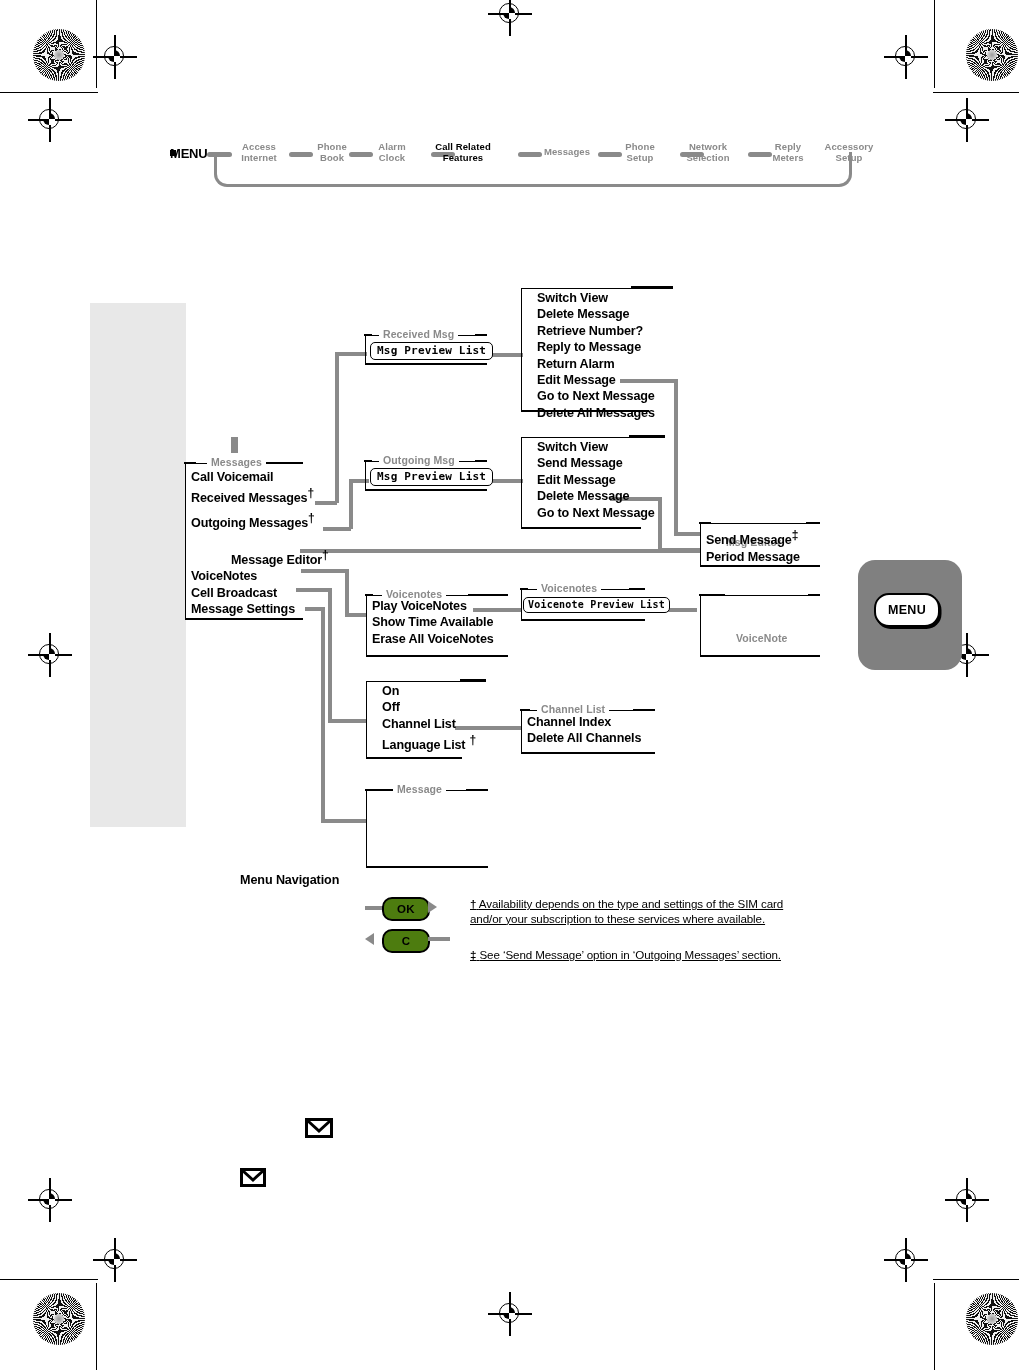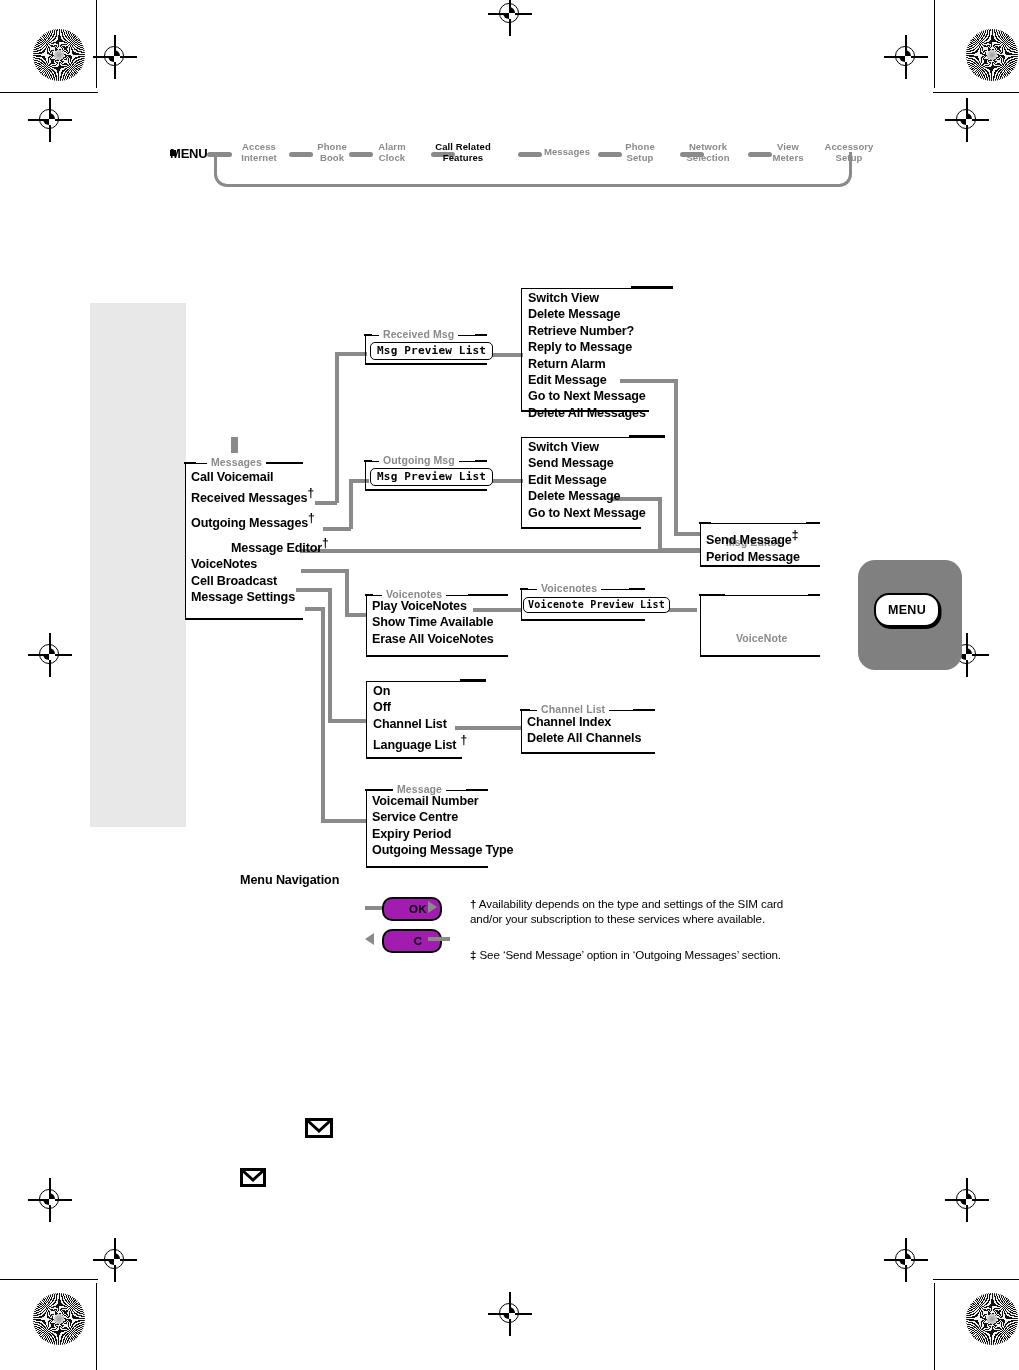--- a/index.html
+++ b/index.html
@@ -58,21 +58,21 @@
   .dag{font-weight:bold;font-size:12px;}
 
   
   .plainbox{position:absolute;}
   .plainbox .brd{position:absolute;left:0;top:0;right:0;bottom:0;
        border-left:1.6px solid #000;border-top:1.6px solid #000;box-sizing:border-box;}
   .plainbox .tr{position:absolute;top:-1.6px;right:0;height:1.6px;background:#000;}
   .plainbox .bot{position:absolute;left:0;bottom:0;height:1.6px;background:#000;}
   .plainbox ul{list-style:none;margin:0;padding:0;}
   .plainbox li{font-size:12.6px;font-weight:bold;line-height:16.4px;white-space:nowrap;
-      padding-left:7px;letter-spacing:-.15px;}
+      padding-left:16px;letter-spacing:-.15px;}
 
   
   .lcd{position:absolute;border:1.6px solid #000;border-radius:5px;
        font-family:"DejaVu Sans Mono","Liberation Mono",monospace;
        font-size:11px;font-weight:bold;padding:1px 6px 2px 6px;background:#fff;
        white-space:nowrap;letter-spacing:.2px;}
 
   
   .cn{position:absolute;background:#8a8a8a;}
   .cnh{height:4px;}
@@ -82,24 +82,24 @@
   #menukey{position:absolute;left:858px;top:560px;width:104px;height:110px;
      background:#808080;border-radius:17px;}
   #menukey .cap{position:absolute;left:16px;top:33px;width:62px;height:30px;
      background:#fff;border:2.6px solid #000;border-radius:15px;
      font-size:12.5px;font-weight:bold;display:flex;align-items:center;justify-content:center;
      letter-spacing:.3px;box-shadow:1.5px 2px 0 0 #000;}
 
   
   #legend{position:absolute;left:240px;top:873px;}
   #legend .ttl{font-size:12.6px;font-weight:bold;letter-spacing:-.1px;}
-  .keypill{position:absolute;width:44px;height:20px;background:#a21caf;border:2.4px solid #000;
+  .keypill{position:absolute;width:44px;height:20px;background:#4d7c0f;border:2.4px solid #000;
      border-radius:10px;display:flex;align-items:center;justify-content:center;
-     font-size:11.5px;font-weight:bold;letter-spacing:.3px;padding-left:12px;}
-  .legtext{position:absolute;font-size:11.6px;line-height:14.6px;width:330px;letter-spacing:-.1px;}
+     font-size:11.5px;font-weight:bold;letter-spacing:.3px;}
+  .legtext{position:absolute;font-size:11.6px;line-height:14.6px;width:330px;letter-spacing:-.1px;text-decoration:underline;}
   .legtext .mk{font-weight:bold;}
   .arrow{position:absolute;width:0;height:0;}
   .arrow.r{border-left:9px solid #8a8a8a;border-top:6px solid transparent;border-bottom:6px solid transparent;}
   .arrow.l{border-right:9px solid #8a8a8a;border-top:6px solid transparent;border-bottom:6px solid transparent;}
 
   
   .env{position:absolute;}
   .env svg{display:block;}
 </style>
 </head>
@@ -259,21 +259,21 @@
 Book</span>
   <span class="navlabel" style="left:193px;top:2px;width:58px;white-space:pre-line;">Alarm
 Clock</span>
   <span class="navlabel cur" style="left:240px;top:2px;width:106px;white-space:pre-line;">Call Related
 Features</span>
   <span class="navlabel" style="left:362px;top:7px;width:70px;white-space:pre-line;">Messages</span>
   <span class="navlabel" style="left:441px;top:2px;width:58px;white-space:pre-line;">Phone
 Setup</span>
   <span class="navlabel" style="left:496px;top:2px;width:84px;white-space:pre-line;">Network
 Selection</span>
-  <span class="navlabel" style="left:592px;top:2px;width:52px;white-space:pre-line;">View
+  <span class="navlabel" style="left:592px;top:2px;width:52px;white-space:pre-line;">Reply
 Meters</span>
   <span class="navlabel" style="left:642px;top:2px;width:74px;white-space:pre-line;">Accessory
 Setup</span>
 
   <div class="pipe" style="left:44px;top:12px;width:632px;height:32px;"></div>
 </div>
 
 <div id="greybar"></div>
 
 <div class="cn cnh" style="left:315px;top:501px;width:22px;"></div>
@@ -320,21 +320,21 @@
   <div class="brd">
       <div class="tl" style="width:12px;"></div>
       <div class="tr" style="width:38px;"></div>
     </div>
   <div class="cap" style="left:22px;">Messages</div>
   <div class="bot" style="width:118px;"></div>
   <ul>
     <li style="margin-top:6px;"><span>Call Voicemail</span></li>
     <li><span>Received Messages</span><sup class="dag">†</sup></li>
     <li style="margin-top:3px;"><span>Outgoing Messages</span><sup class="dag">†</sup></li>
-    <li style="margin-top:3px;padding-left:46px;"><span>Message Editor</span><sup class="dag">†</sup></li>
+    <li style="margin-top:15px;padding-left:46px;"><span>Message Editor</span><sup class="dag">†</sup></li>
     <li><span>VoiceNotes</span></li>
     <li><span>Cell Broadcast</span></li>
     <li><span>Message Settings</span></li>
   </ul>
 </div>
 <div class="abs" style="left:231px;top:437px;width:7px;height:16px;background:#8a8a8a;"></div>
 
 <div class="grp" style="left:365px;top:335px;width:122px;height:30px;">
   <div class="brd">
       <div class="tl" style="width:8px;"></div>
@@ -455,26 +455,20 @@
   </ul>
 </div>
 
 <div class="grp" style="left:366px;top:790px;width:122px;height:78px;">
   <div class="brd">
       <div class="tl" style="width:28px;"></div>
       <div class="tr" style="width:22px;"></div>
     </div>
   <div class="cap" style="left:27px;">Message</div>
   <div class="bot" style="width:122px;"></div>
-  <ul style="padding-top:3px;">
-    <li>Voicemail Number</li>
-    <li>Service Centre</li>
-    <li>Expiry Period</li>
-    <li>Outgoing Message Type</li>
-  </ul>
 </div>
 
 <div id="menukey">
   <div class="cap">MENU</div>
 </div>
 
 <div id="legend">
   <div class="ttl">Menu Navigation</div>
 </div>
 

